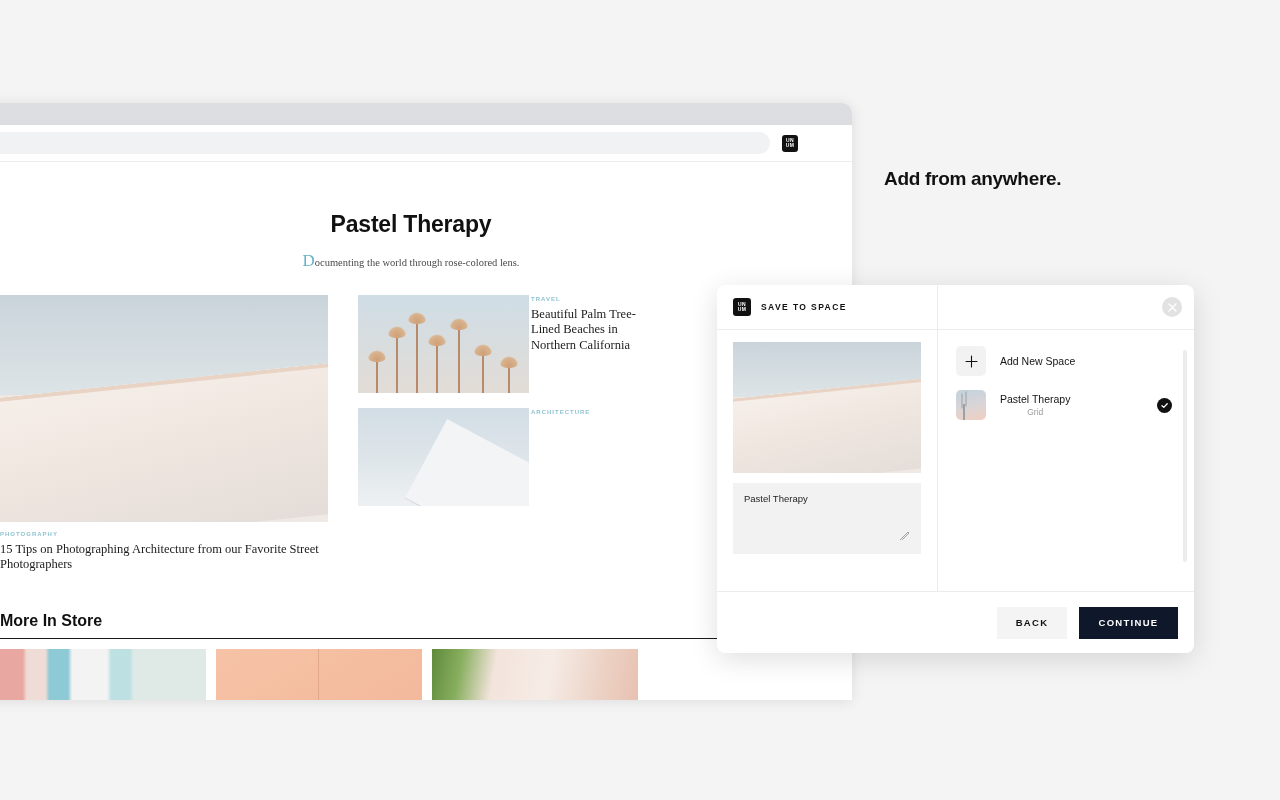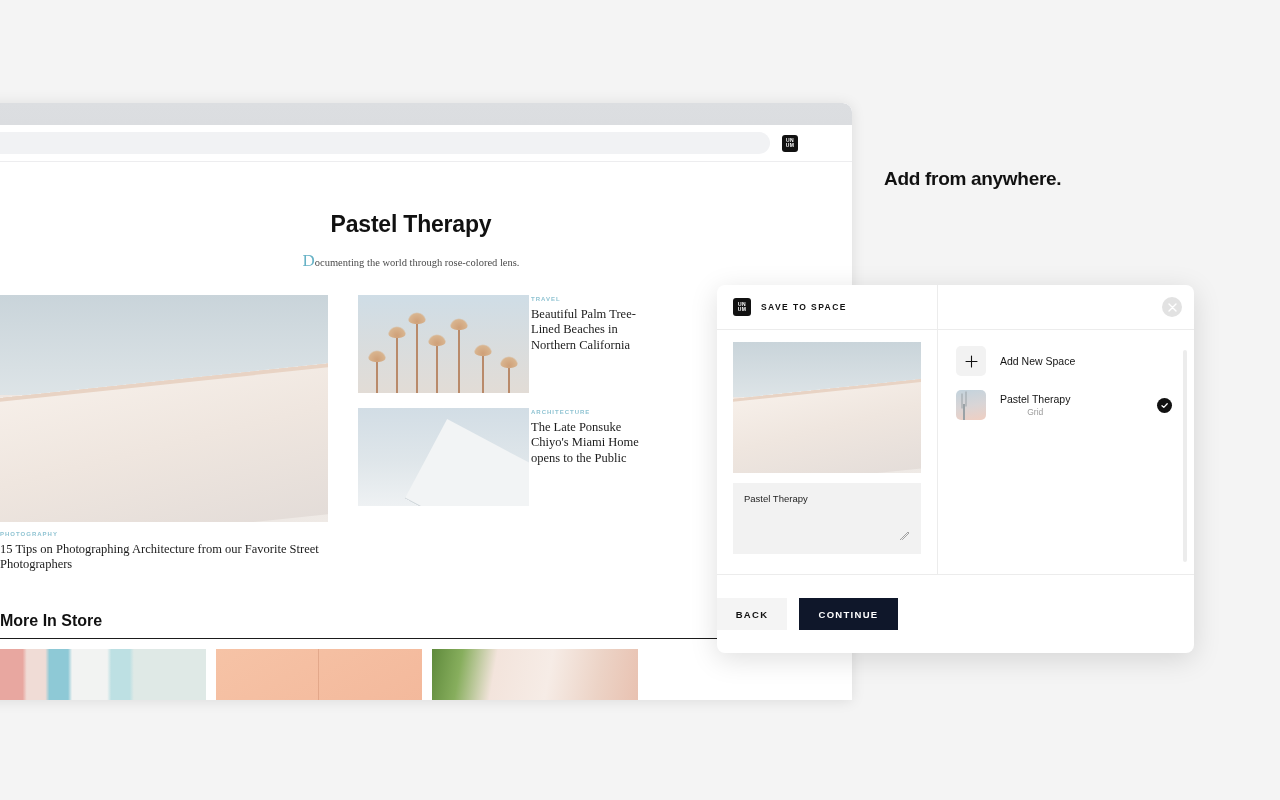--- a/index.html
+++ b/index.html
@@ -237,22 +237,22 @@
   .check-badge {
     width: 15px; height: 15px; border-radius: 50%; background: #111;
     display: flex; align-items: center; justify-content: center; flex: none;
   }
   #scrollbar {
     position: absolute; right: 7px; top: 20px;
     width: 4px; height: 212px; background: #ececec; border-radius: 2px;
   }
 
   #modal-foot {
-    height: 79px; border-top: 1px solid #ececec;
-    display: flex; align-items: center; 
+    height: 62px; border-top: 1px solid #ececec;
+    display: flex; align-items: center; justify-content: flex-end;
     padding-right: 16px; gap: 12px;
   }
   .btn {
     height: 32px; border: none; cursor: pointer;
     font-size: 9.5px; font-weight: 700; letter-spacing: 1.3px;
     font-family: "Liberation Sans", sans-serif;
   }
   #back-btn { width: 70px; background: #f4f4f4; color: #111; }
   #continue-btn { width: 99px; background: #0f172a; color: #fff; }
 </style>
@@ -304,21 +304,20 @@
             <div class="side-text">
               <div class="cat">TRAVEL</div>
               <div class="headline">Beautiful Palm Tree-Lined Beaches in Northern California</div>
             </div>
           </div>
 
           <div class="side-item">
             <div class="side-thumb thumb-arch"></div>
             <div class="side-text">
               <div class="cat">ARCHITECTURE</div>
-              <div class="headline">The Late Ponsuke Chiyo's Miami Home opens to the Public</div>
             </div>
           </div>
 
         </div>
       </div>
 
       <div id="more-head">More In Store</div>
       <div id="more-rule"></div>
 
       <div id="more-grid">

